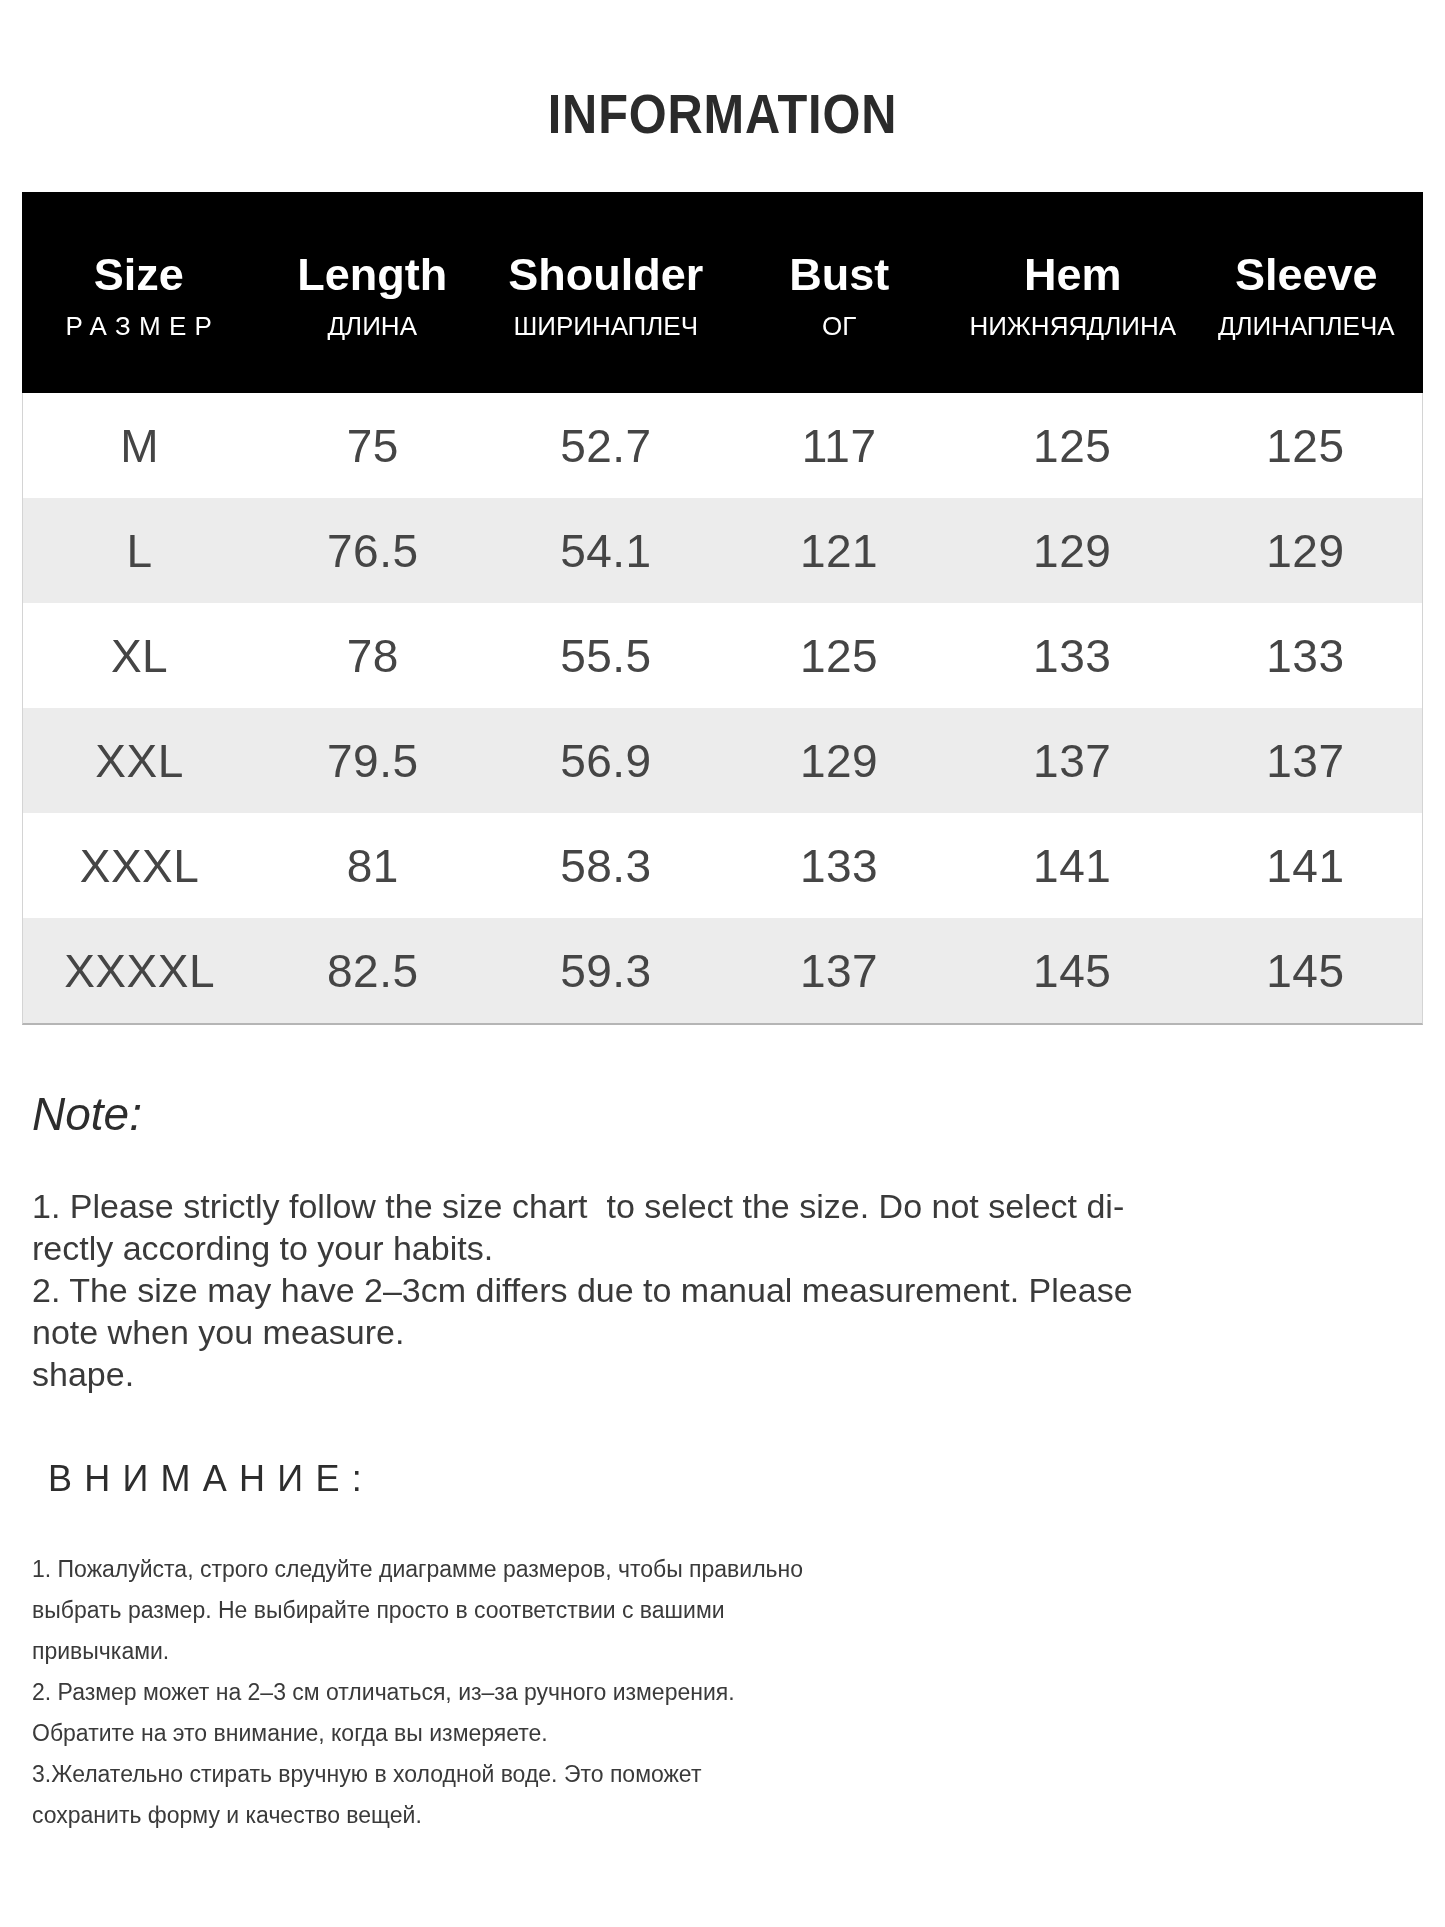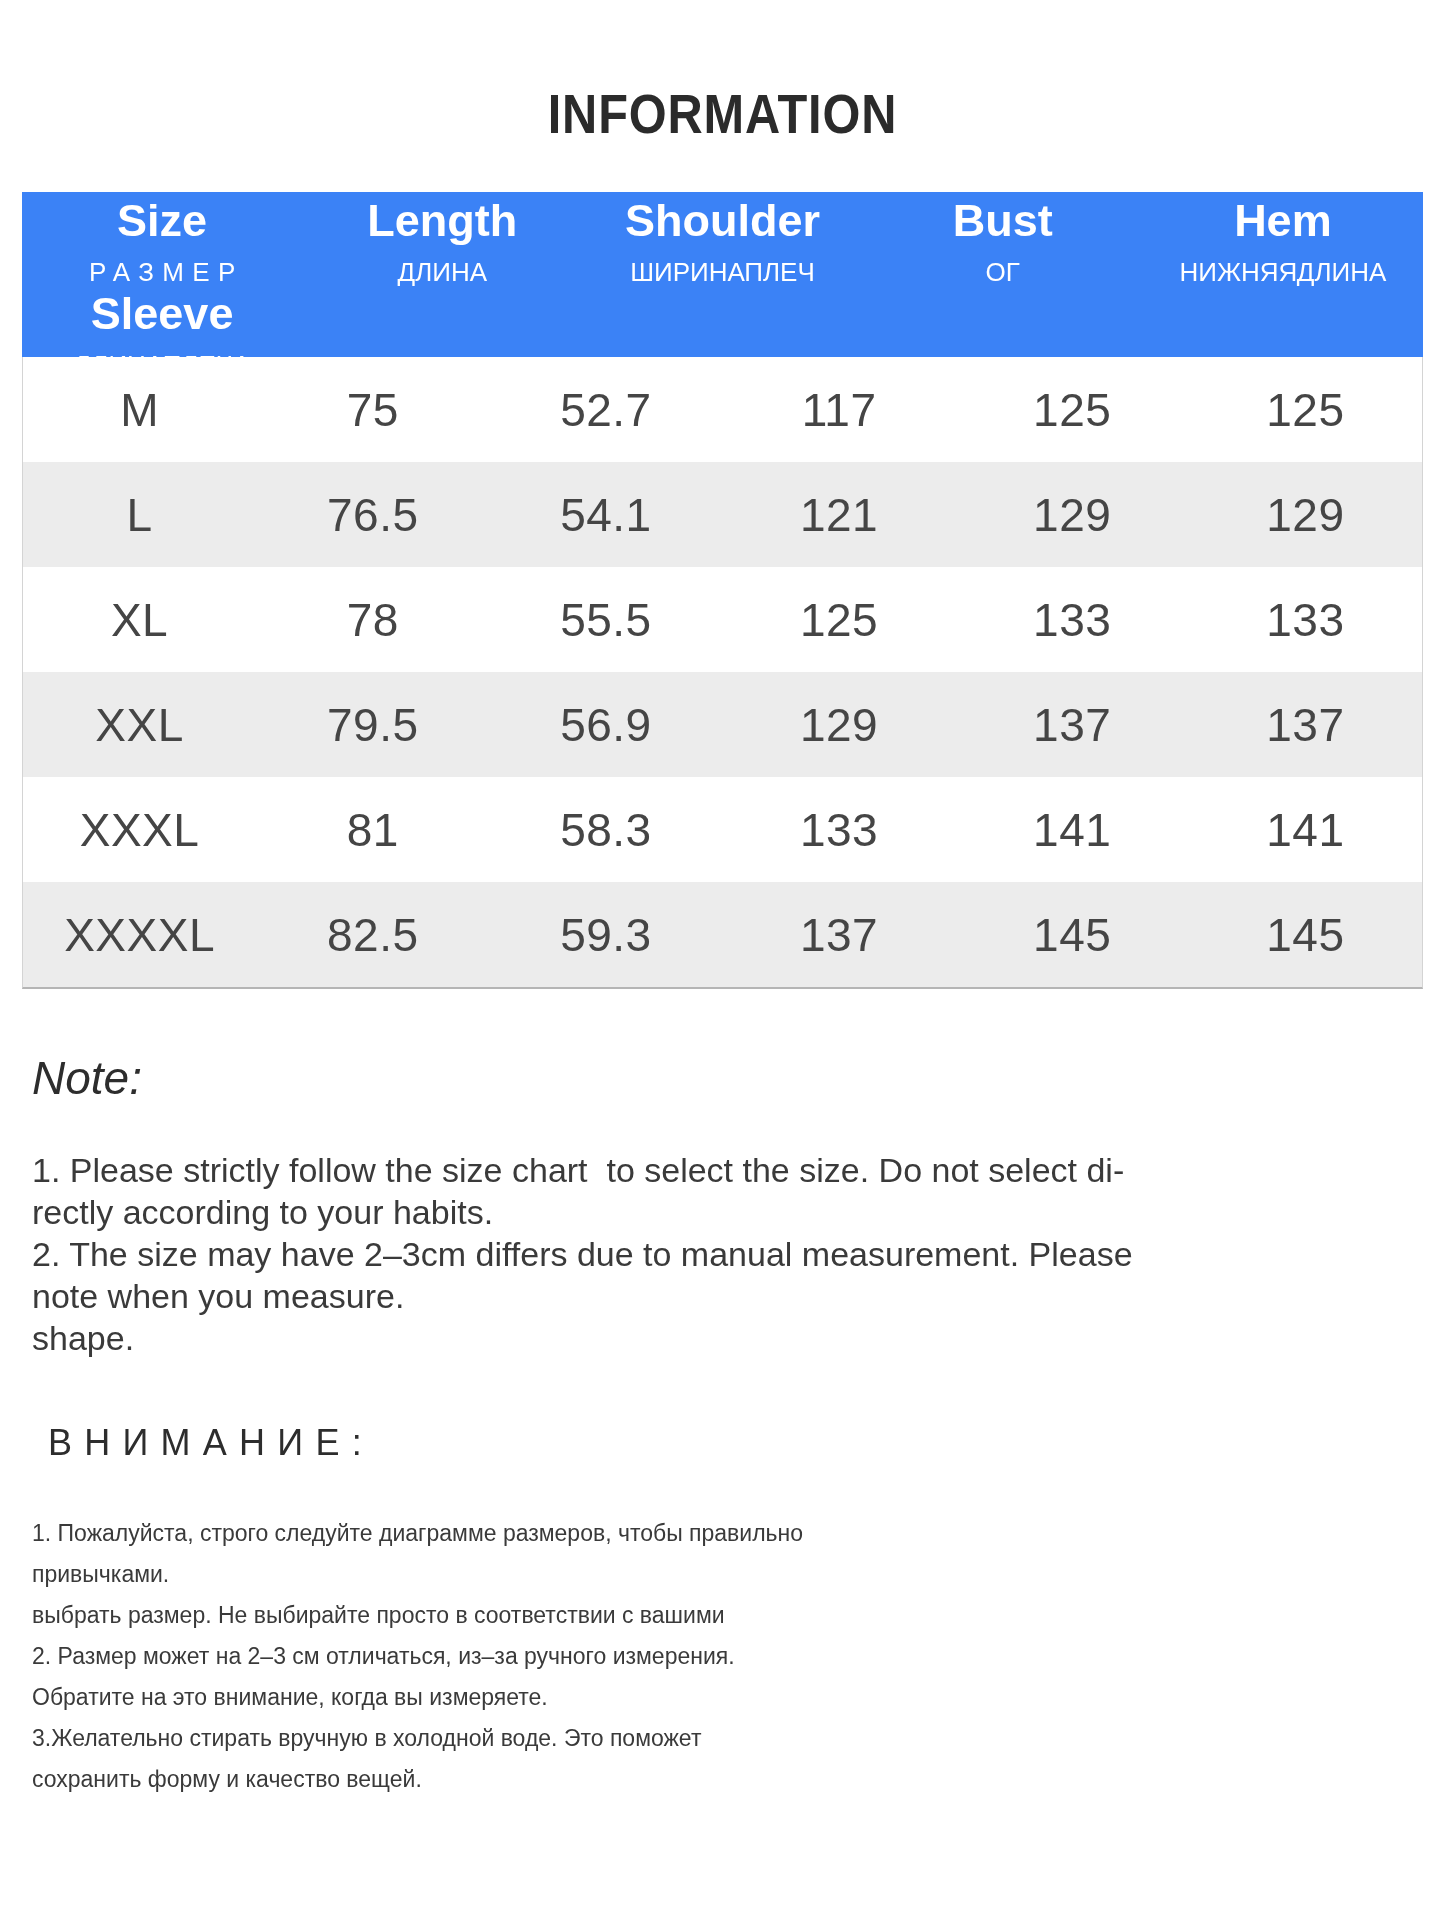--- a/index.html
+++ b/index.html
@@ -25,24 +25,24 @@
     transform: scaleX(0.87);
     transform-origin: 50% 50%;
     line-height: 1;
   }
 
   
   .size-table {
     margin: 50px 22px 0 22px;
   }
   .thead {
-    background: #3b82f6;
-    height: 165px;
+    background: #000000;
+    height: 201px;
     display: grid;
-    grid-template-columns: repeat(5, 1fr);
+    grid-template-columns: repeat(6, 1fr);
     align-items: center;
   }
   .hcell {
     display: flex;
     flex-direction: column;
     align-items: center;
     justify-content: center;
     gap: 16px;
     padding-top: 6px;
   }
@@ -212,19 +212,19 @@
   <div class="note-line">1. Please strictly follow the size chart  to select the size. Do not select di-</div>
   <div class="note-line">rectly according to your habits.</div>
   <div class="note-line">2. The size may have 2–3cm differs due to manual measurement. Please</div>
   <div class="note-line">note when you measure.</div>
   <div class="note-line">shape.</div>
 </div>
 
 <div class="note-section-ru">
   <div class="note-heading-ru">ВНИМАНИЕ:</div>
   <div class="note-line-ru">1. Пожалуйста, строго следуйте диаграмме размеров, чтобы правильно</div>
+  <div class="note-line-ru">выбрать размер. Не выбирайте просто в соответствии с вашими</div>
   <div class="note-line-ru">привычками.</div>
-  <div class="note-line-ru">выбрать размер. Не выбирайте просто в соответствии с вашими</div>
   <div class="note-line-ru">2. Размер может на 2–3 см отличаться, из–за ручного измерения.</div>
   <div class="note-line-ru">Обратите на это внимание, когда вы измеряете.</div>
   <div class="note-line-ru">3.Желательно стирать вручную в холодной воде. Это поможет</div>
   <div class="note-line-ru">сохранить форму и качество вещей.</div>
 </div>
 
 </body></html>

